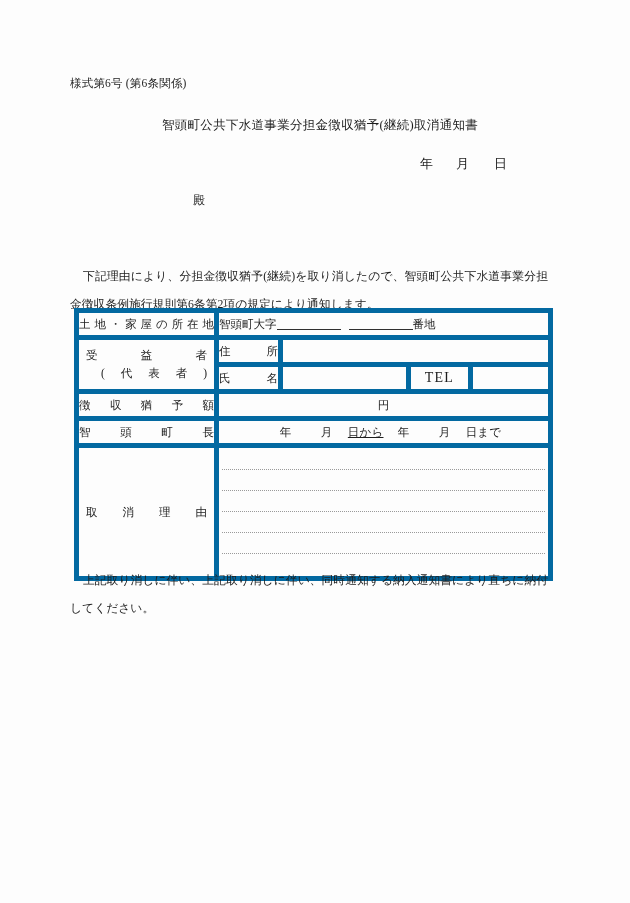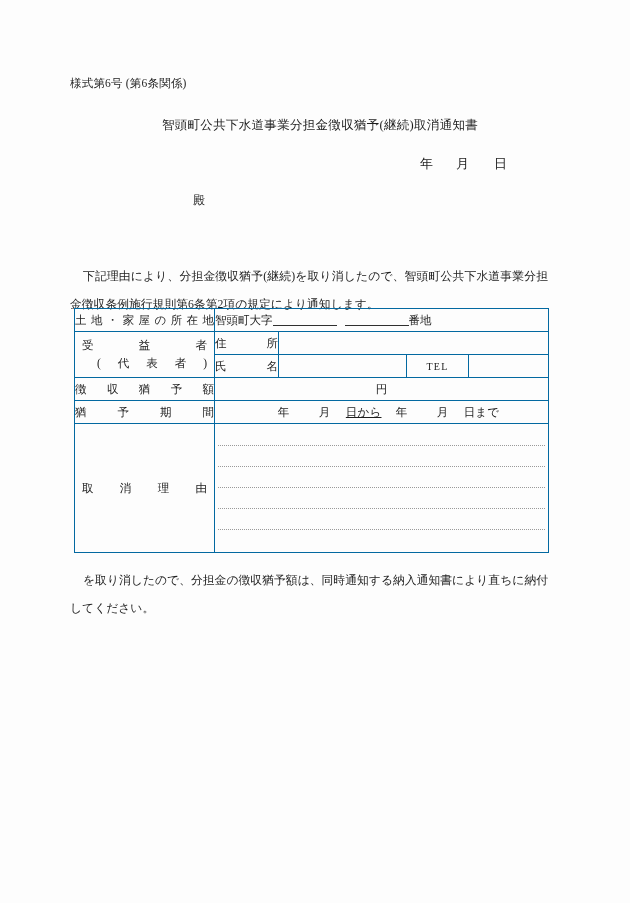--- a/index.html
+++ b/index.html
@@ -100,21 +100,21 @@
   .form-table {
     position: absolute;
     left: 74px;
     top: 308px;
     width: 474px;
     border-collapse: collapse;
     table-layout: fixed;
     font-size: 11.5px;
   }
   .form-table td {
-    border: 1px solid #0369a1;
+    border: 5px solid #0369a1;
     padding: 0;
     vertical-align: middle;
     height: 22px;
   }
 
   .lbl {
     text-align: justify;
     text-align-last: justify;
     padding: 0 7px;
     white-space: nowrap;
@@ -195,21 +195,21 @@
   }
   .rline-1 { top: 21px; }
   .rline-2 { top: 42px; }
   .rline-3 { top: 63px; }
   .rline-4 { top: 84px; }
   .rline-5 { top: 105px; }
 
   .tel-label {
     text-align: center;
     letter-spacing: 1.2px;
-    font-size: 10px;
+    font-size: 14px;
   }
 </style>
 </head>
 <body>
 
 <div class="page">
 
   <div class="form-no">様式第6号 (第6条関係)</div>
 
   <div class="doc-title">智頭町公共下水道事業分担金徴収猶予(継続)取消通知書</div>
@@ -256,21 +256,21 @@
       </tr>
 
       <tr>
         <td class="lbl">徴収猶予額</td>
         <td class="center" colspan="4">
           <span>円</span>
         </td>
       </tr>
 
       <tr>
-        <td class="lbl">猶予期間</td>
+        <td class="lbl">智頭町長</td>
         <td class="period-cell" colspan="4">
           <span class="sp-y">年</span><span class="sp-m">月</span><span class="sp-gap">日から</span><span class="sp-y">年</span><span class="sp-m">月</span><span>日まで</span>
         </td>
       </tr>
 
       <tr>
         <td class="reason-label-cell">
           <span class="rl">取消理由</span>
         </td>
         <td class="reason-body-cell" colspan="4">
@@ -279,15 +279,15 @@
             <div class="rline rline-2"></div>
             <div class="rline rline-3"></div>
             <div class="rline rline-4"></div>
             <div class="rline rline-5"></div>
           </div>
         </td>
       </tr>
     </tbody>
   </table>
 
-  <div class="para para-closing">を取り消したので、分担金の徴収猶予額は、同時通知する納入通知書により直ちに納付してください。</div>
+  <div class="para para-closing">上記取り消しに伴い、上記取り消しに伴い、同時通知する納入通知書により直ちに納付してください。</div>
 
 </div>
 
 </body></html>

